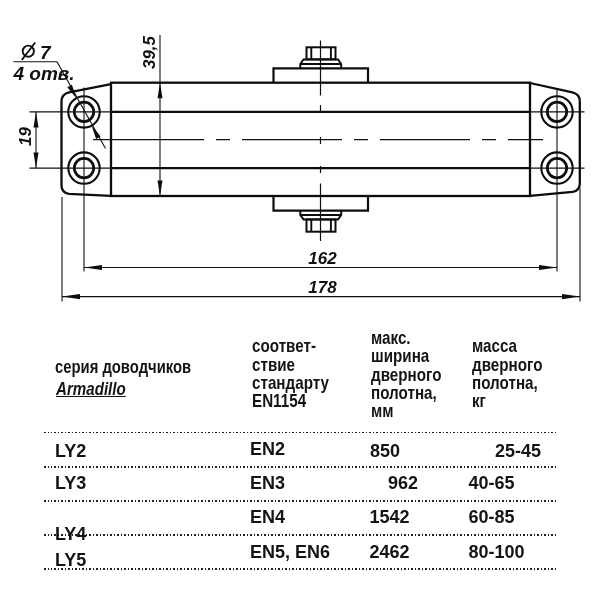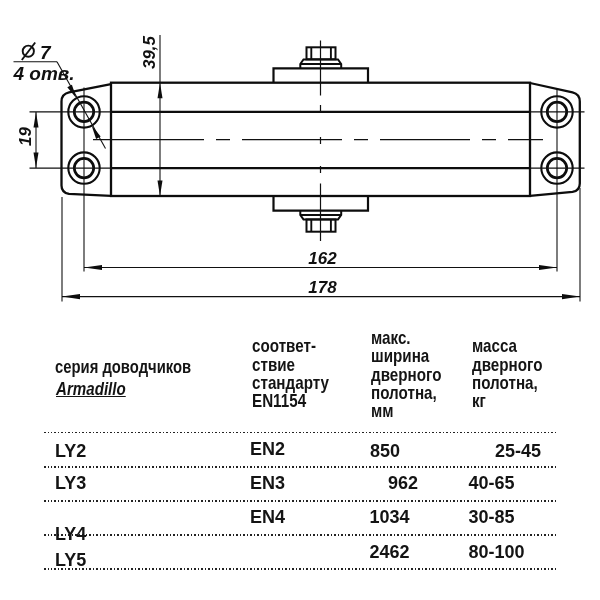--- a/index.html
+++ b/index.html
@@ -131,19 +131,20 @@
 <div class="t" style="left:370px;top:442.1px;">850</div>
 <div class="t" style="left:495px;top:442.1px;">25-45</div>
 
 <div class="t" style="left:55px;top:474.1px;">LY3</div>
 <div class="t" style="left:250px;top:474.1px;">EN3</div>
 <div class="t" style="left:370px;top:474.1px;margin-left:18px;">962</div>
 <div class="t" style="left:468.5px;top:474.1px;">40-65</div>
 
 <div class="t" style="left:55px;top:525px;">LY4</div>
 <div class="t" style="left:250px;top:507.6px;text-align:right;">EN4</div>
-<div class="t" style="left:369.5px;top:507.6px;">1034</div>
-<div class="t" style="left:468.5px;top:507.6px;">30-85</div>
+<div class="t" style="left:369.5px;top:507.6px;">1542</div>
+<div class="t" style="left:468.5px;top:507.6px;">60-85</div>
 
 <div class="t" style="left:55px;top:551px;">LY5</div>
+<div class="t" style="left:250px;top:542.6px;">EN5, EN6</div>
 <div class="t" style="left:369.5px;top:542.6px;">2462</div>
 <div class="t" style="left:468.5px;top:542.6px;">80-100</div>
 </div>
 
 </body></html>

